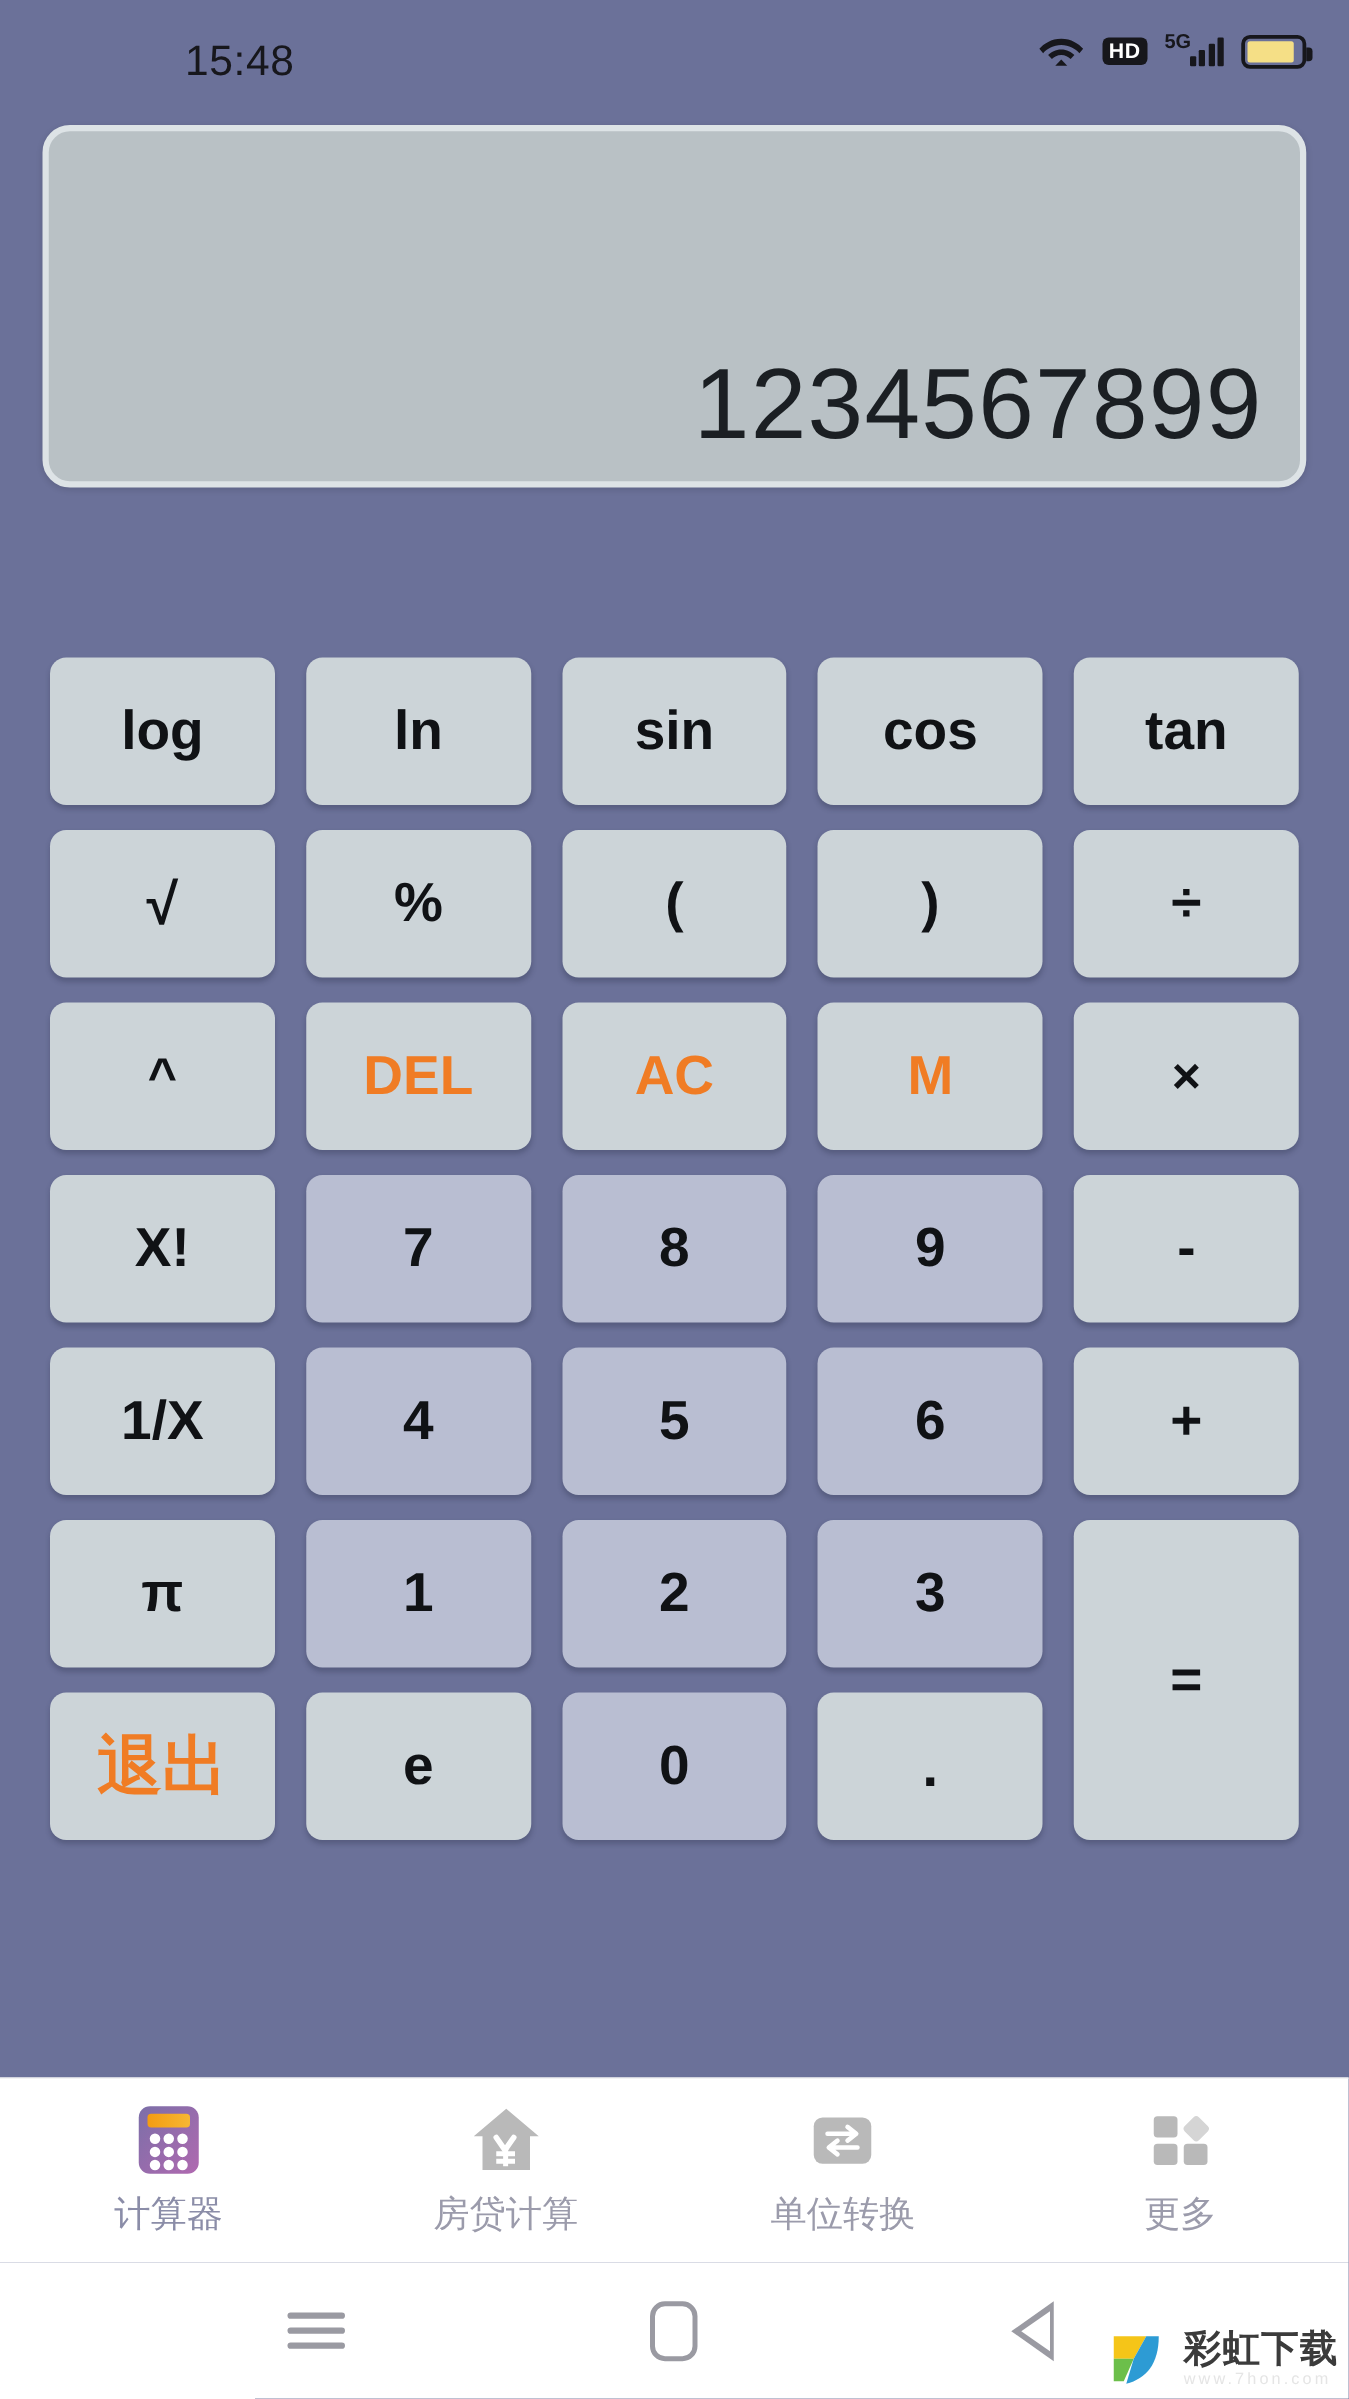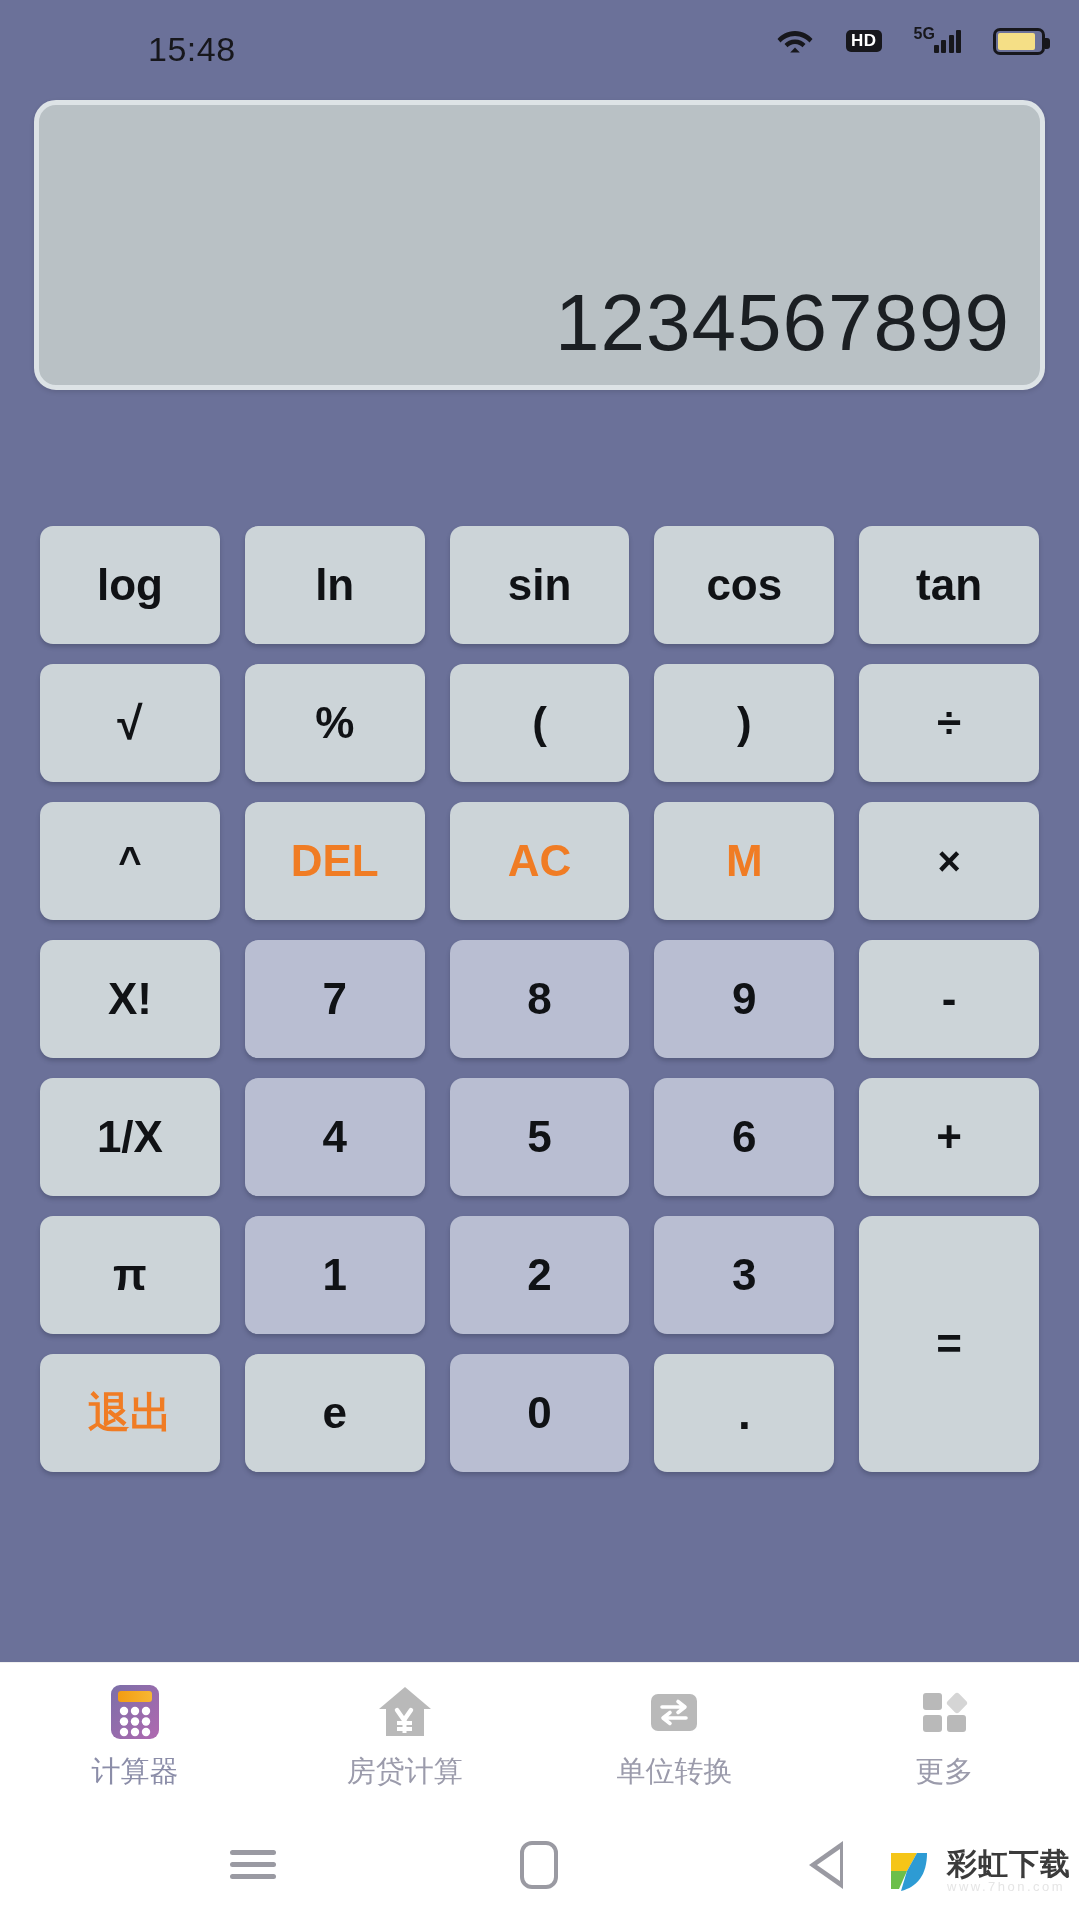--- a/index.html
+++ b/index.html
@@ -17,21 +17,21 @@
     padding: 0 38px 0 0;
     position: relative;
   }
   .status-time {
     position: absolute; left: 148px; top: 30px;
     font-size: 34px; color: #17171c; letter-spacing: 0.5px;
     font-family: "Liberation Sans", sans-serif;
   }
   .status-icons {
     position: absolute; right: 34px; top: 26px;
-    display: flex; align-items: center; gap: 32px;
+    display: flex; align-items: center; gap: 14px;
   }
   .ic { display: block; }
   .hd-badge {
     background: #17171c; color: #fff; font-size: 17px; font-weight: bold;
     border-radius: 5px; padding: 2px 5px 3px 5px; line-height: 1;
     letter-spacing: 0.5px;
   }
   .fiveg { position: relative; display: flex; align-items: flex-end; }
   .fiveg-label {
     position: absolute; top: -4px; left: 0;
@@ -90,21 +90,21 @@
     display: flex; align-items: center; justify-content: center;
     font-size: 44px; font-weight: bold; color: #101215;
     box-shadow: 0 3px 4px rgba(40,45,70,0.30);
     user-select: none;
     font-family: "Liberation Sans", sans-serif;
   }
   .key.num { background: #b9bed2; }
   .key.accent { color: #f07c24; }
   .key.equals { grid-row: span 2; height: auto; }
   .key.small { font-size: 40px; }
-  .key.cn { font-size: 42px; }
+  .key.cn { font-size: 52px; }
   .key.sqrt { font-size: 46px; }
   .key.dot { font-size: 46px; }
 
   
   .tabbar {
     position: absolute; left: 0; bottom: 109px;
     width: 100%; height: 148px;
     background: #ffffff;
     display: flex; align-items: center;
     border-top: 1px solid #f0f0f0;
@@ -139,21 +139,21 @@
     content: ""; position: absolute;
     top: -16px; left: 8px;
     width: 0; height: 0;
     border-top: 16px solid transparent;
     border-bottom: 16px solid transparent;
     border-right: 23px solid #ffffff;
   }
 
   
   .watermark {
-    position: absolute; right: 8px; bottom: 22px;
+    position: absolute; right: 8px; bottom: 6px;
     display: flex; align-items: center; gap: 8px;
   }
   .wm-logo { width: 52px; height: 52px; }
   .wm-text { display: flex; flex-direction: column; }
   .wm-title { font-size: 30px; font-weight: bold; color: #3b3b3b; letter-spacing: 1px; line-height: 1.05; }
   .wm-url { font-size: 13px; color: #e5e5e5; letter-spacing: 2.5px; }
 </style>
 </head>
 <body>
 

